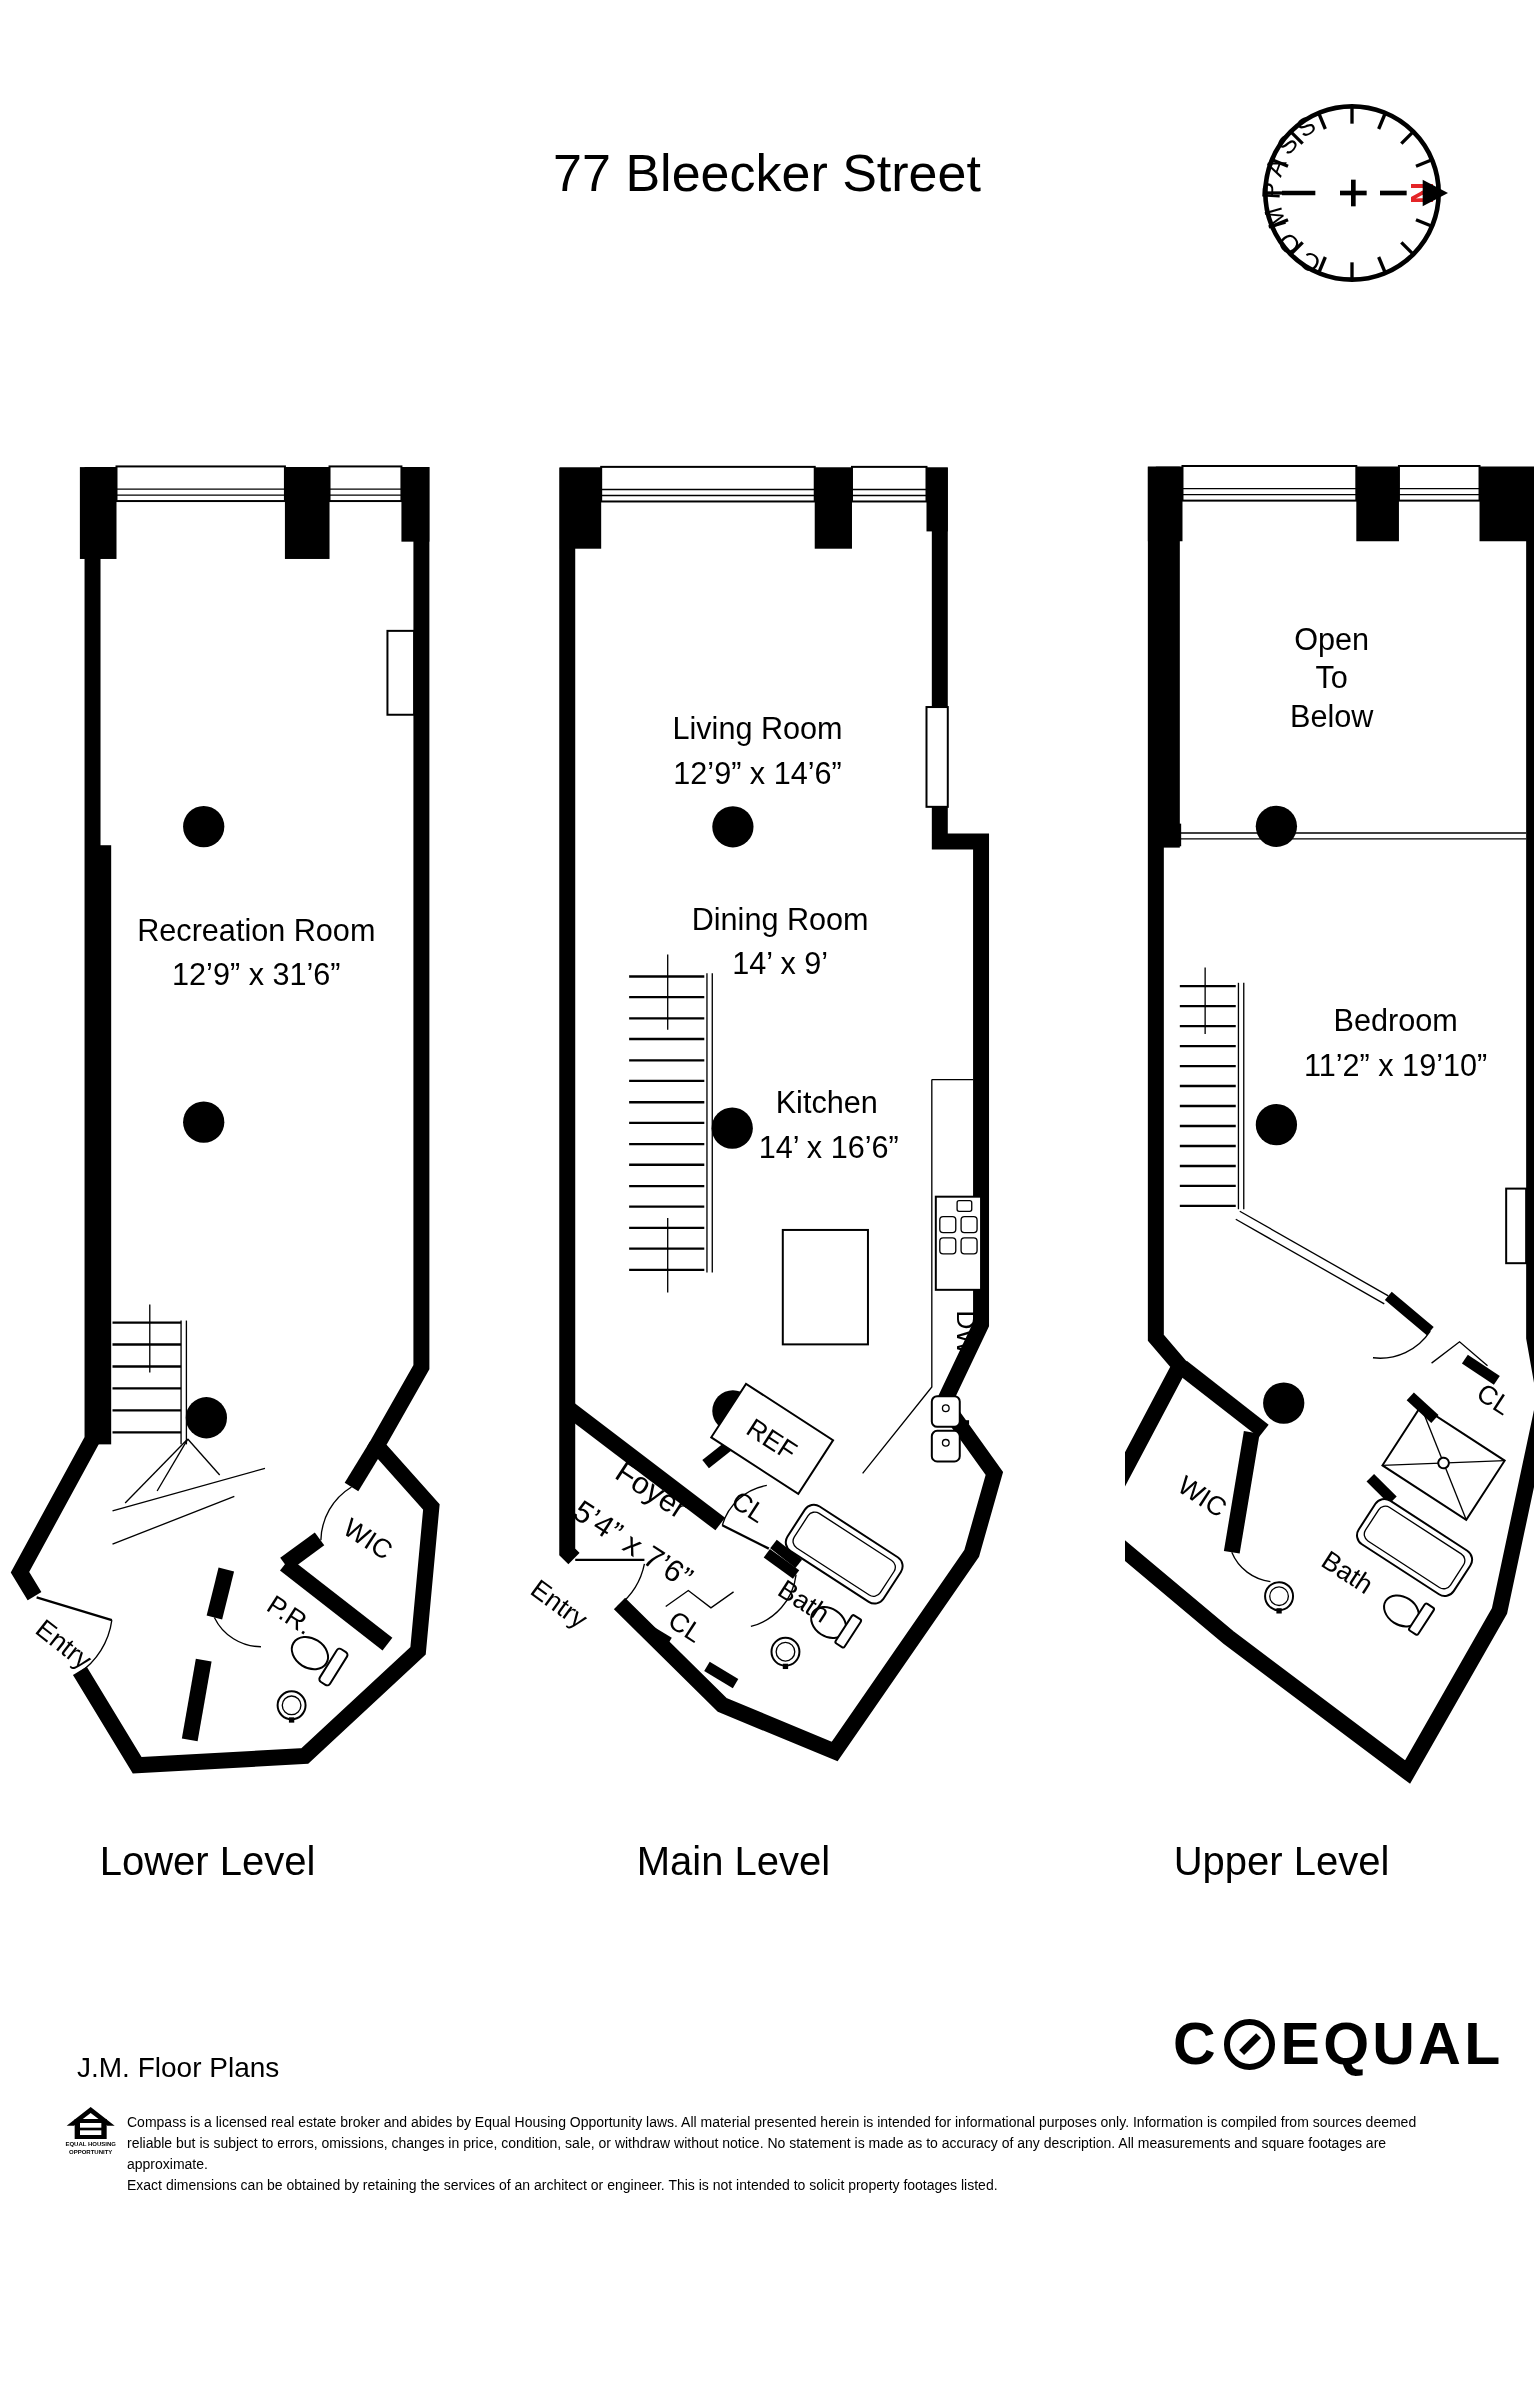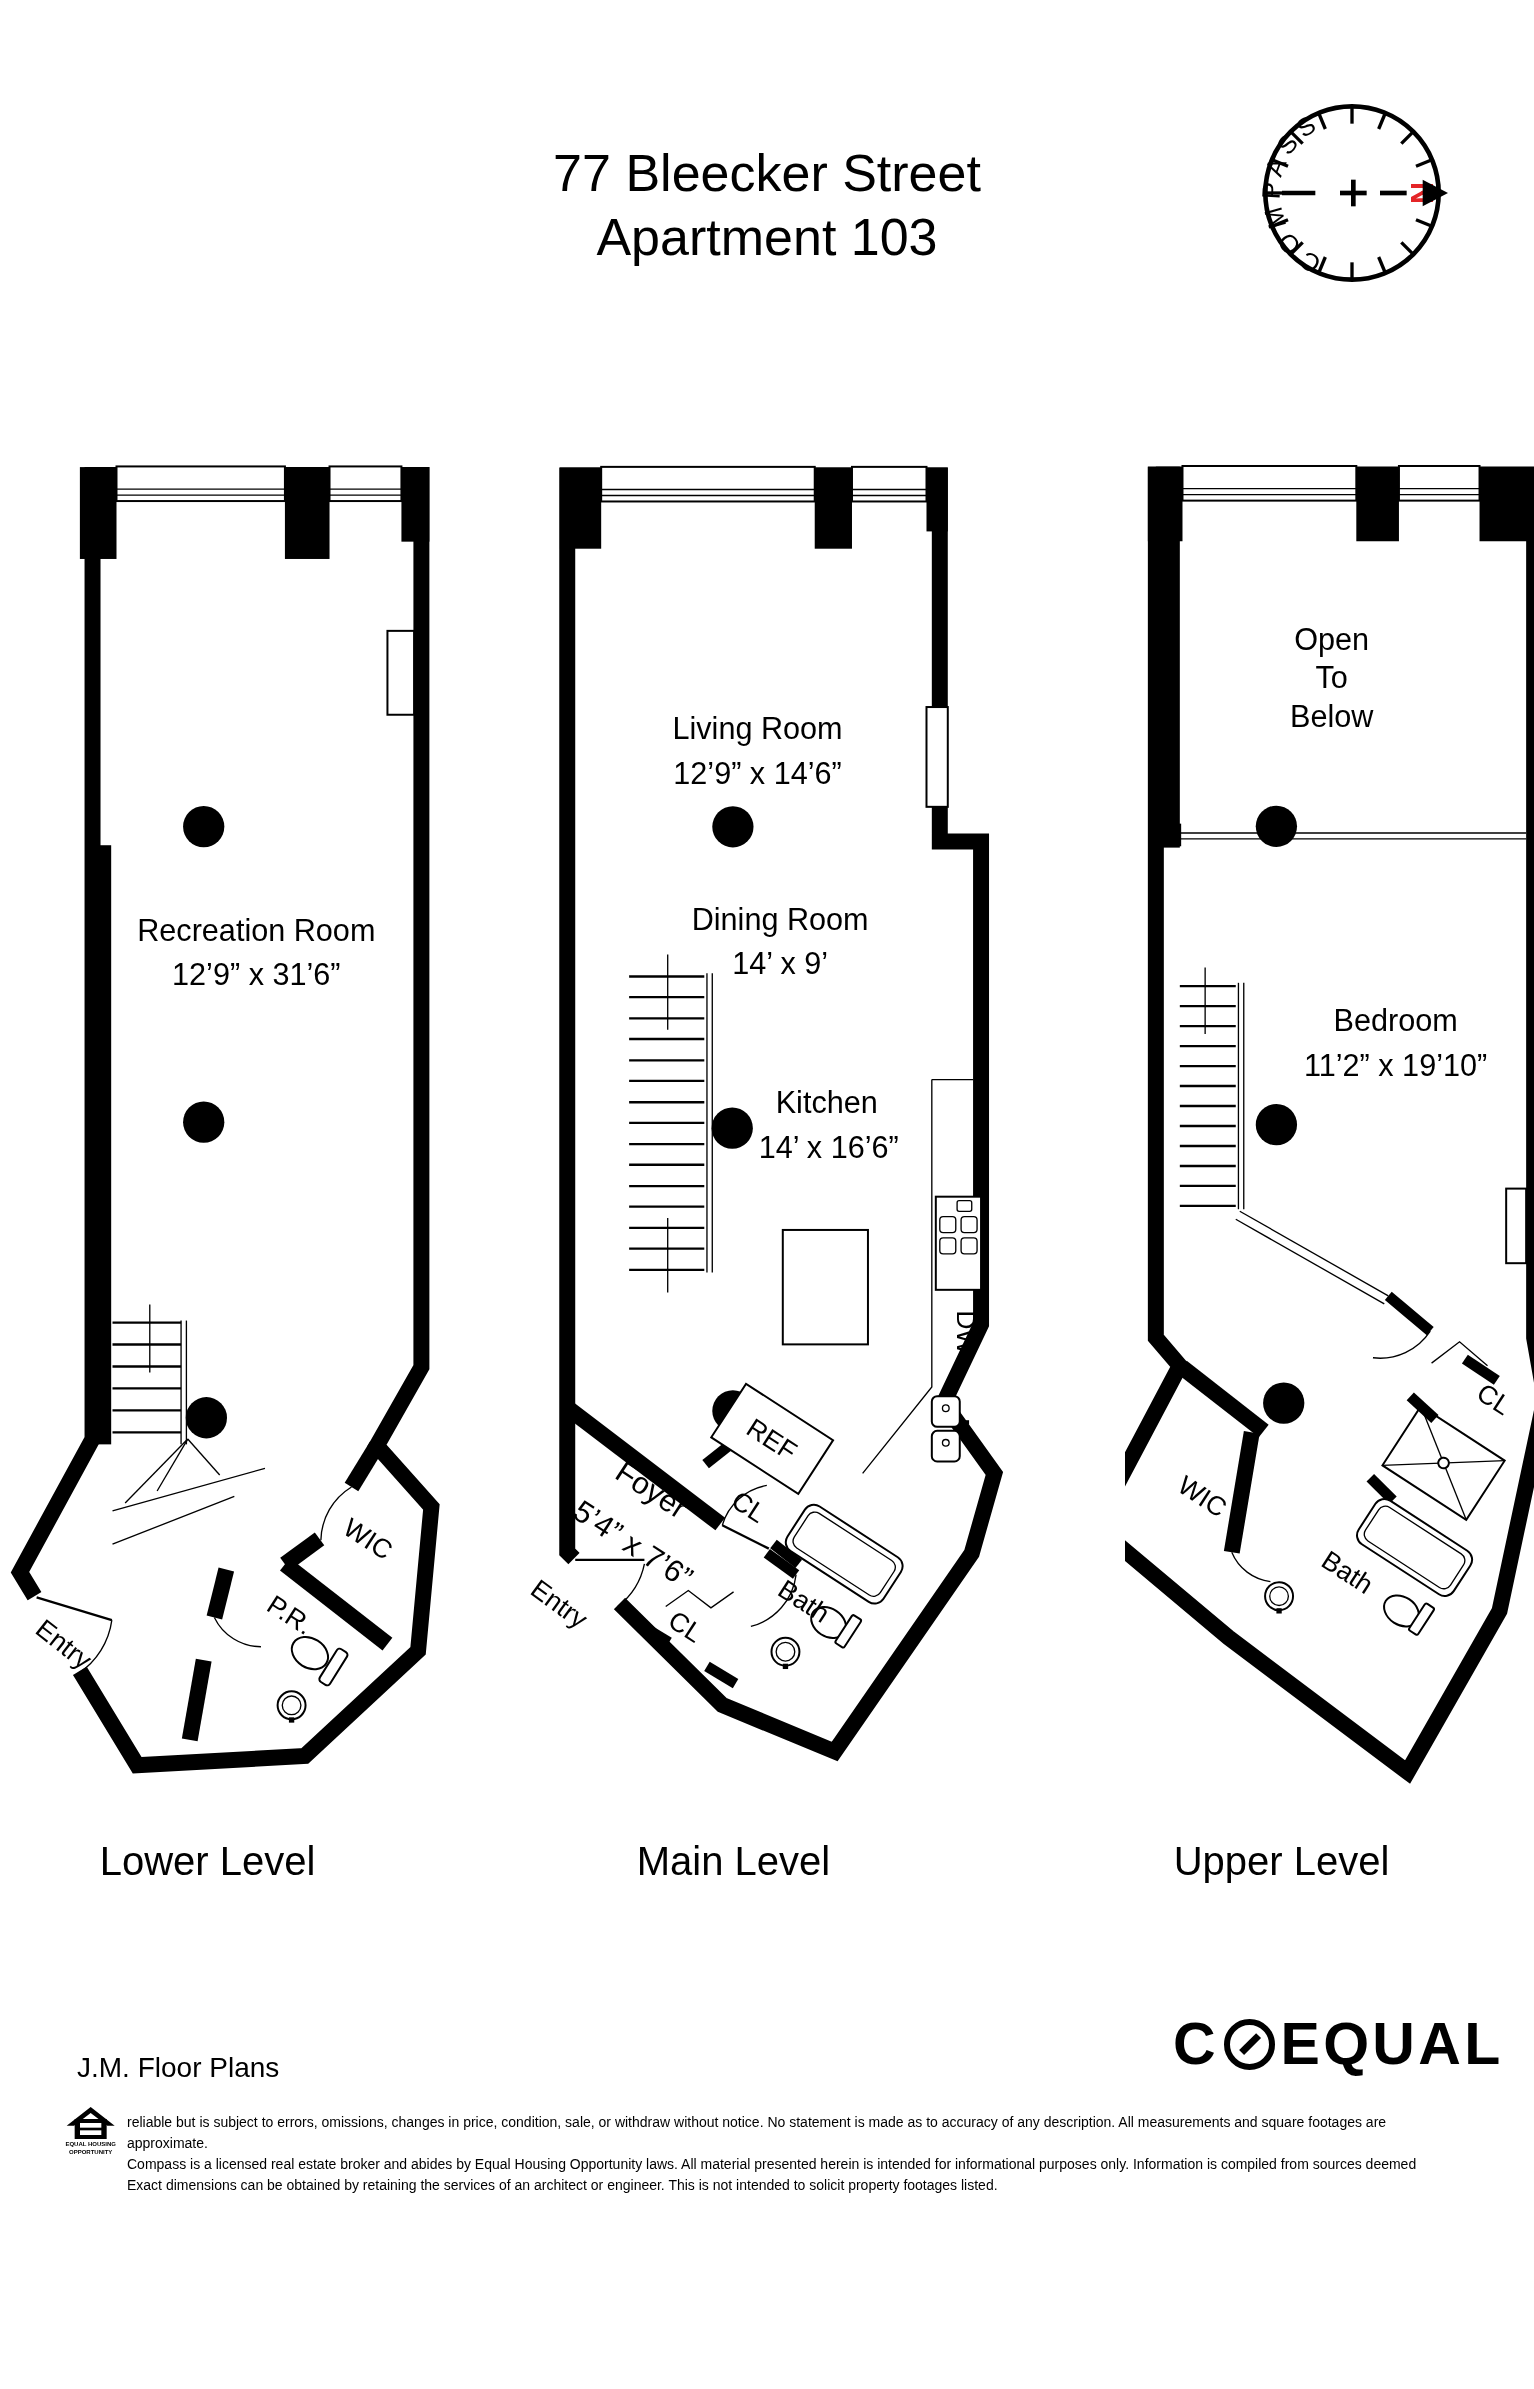--- a/index.html
+++ b/index.html
@@ -36,21 +36,20 @@
   .ctick{stroke:#000;stroke-width:5}
   .cdash{stroke:#000;stroke-width:7}
 </style>
 </head>
 <body>
 
 <div id="page">
 
   <div class="title">
     <div>77 Bleecker Street</div>
-    <div>Apartment 103</div>
   </div>
 
   <svg style="left:1252px;top:93px" width="200" height="200" viewBox="1880 140 300 300">
     <circle cx="2030" cy="290" r="130" class="t" style="stroke-width:7"></circle>
     <line class="ctick" x1="2160" y1="290" x2="2134" y2="290"></line>
     <line class="ctick" x1="2150" y1="340" x2="2126" y2="330"></line>
     <line class="ctick" x1="2122" y1="382" x2="2104" y2="364"></line>
     <line class="ctick" x1="2080" y1="410" x2="2070" y2="386"></line>
     <line class="ctick" x1="2030" y1="420" x2="2030" y2="394"></line>
     <line class="ctick" x1="1980" y1="410" x2="1990" y2="386"></line>
@@ -345,19 +344,19 @@
   <svg style="left:64px;top:2103px" width="60" height="60" viewBox="96 3158 90 90">
     <path class="blk" d="M 100 3192 L 136 3164 L 172 3192 L 161 3192 L 136 3173 L 111 3192 Z"></path>
     <rect class="blk" x="112" y="3182" width="48" height="30"></rect>
     <rect x="120" y="3188" width="32" height="7" fill="#fff"></rect>
     <rect x="120" y="3199" width="32" height="7" fill="#fff"></rect>
     <text x="136" y="3223" class="mid" style="font-size:9px;font-weight:bold">EQUAL HOUSING</text>
     <text x="136" y="3234" class="mid" style="font-size:9px;font-weight:bold">OPPORTUNITY</text>
   </svg>
 
   <div class="disclaimer">
+    <div>Compass is a licensed real estate broker and abides by Equal Housing Opportunity laws. All material presented herein is intended for informational purposes only. Information is compiled from sources deemed</div>
     <div>reliable but is subject to errors, omissions, changes in price, condition, sale, or withdraw without notice. No statement is made as to accuracy of any description. All measurements and square footages are approximate.</div>
-    <div>Compass is a licensed real estate broker and abides by Equal Housing Opportunity laws. All material presented herein is intended for informational purposes only. Information is compiled from sources deemed</div>
     <div>Exact dimensions can be obtained by retaining the services of an architect or engineer. This is not intended to solicit property footages listed.</div>
   </div>
 
 </div>
 
 
 </body></html>

